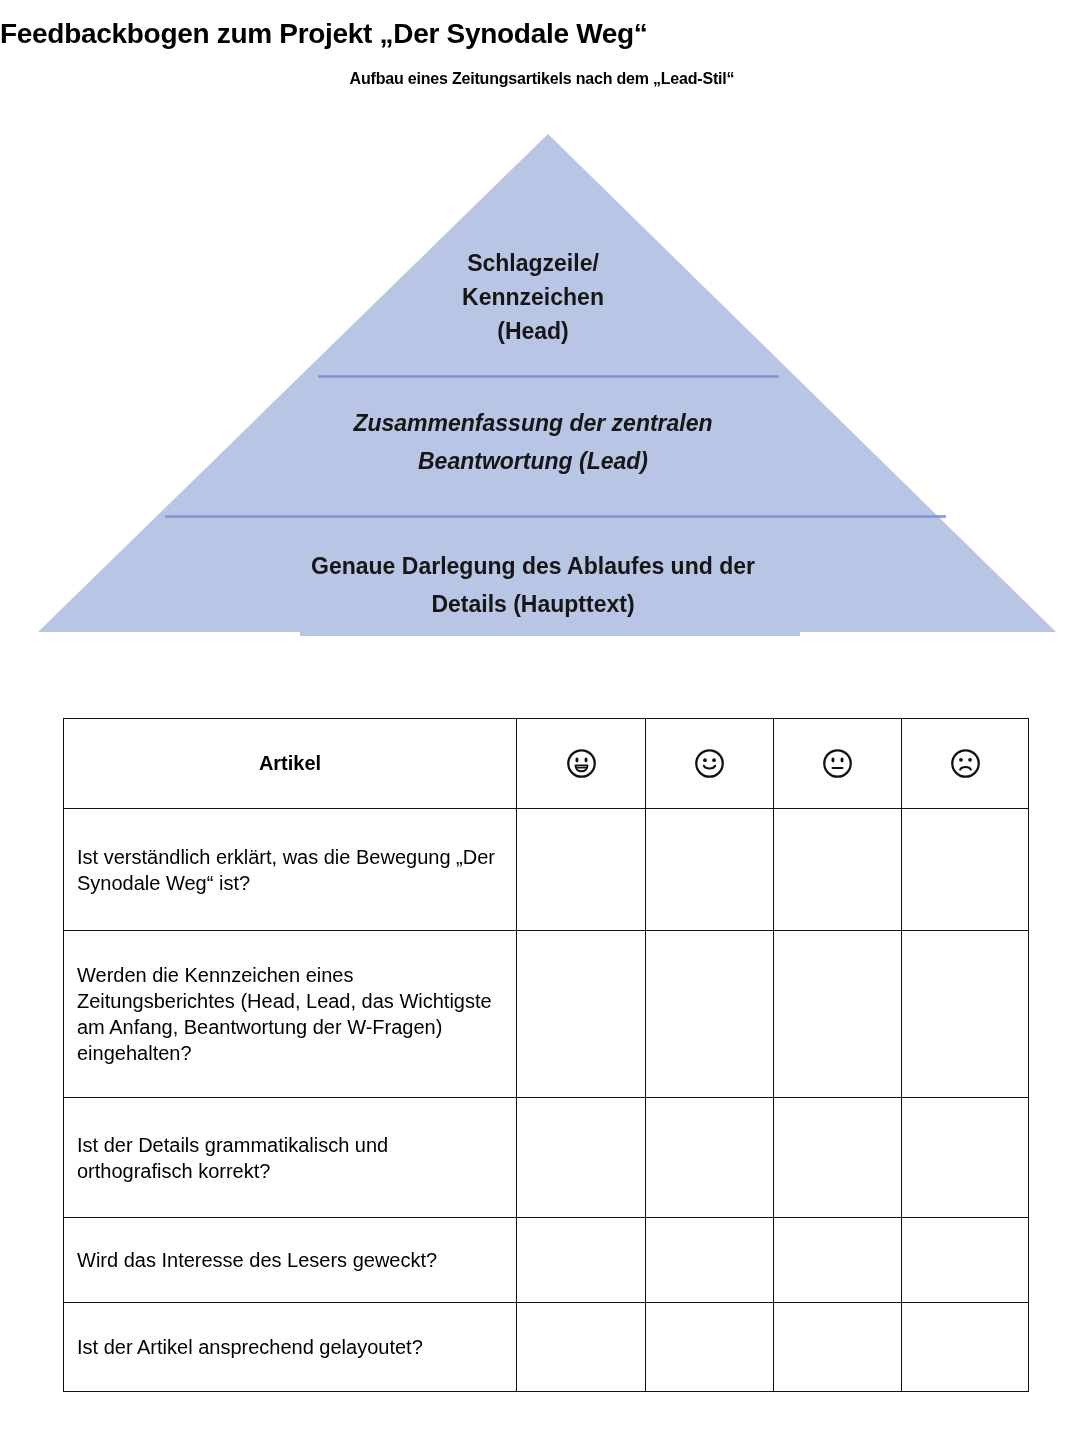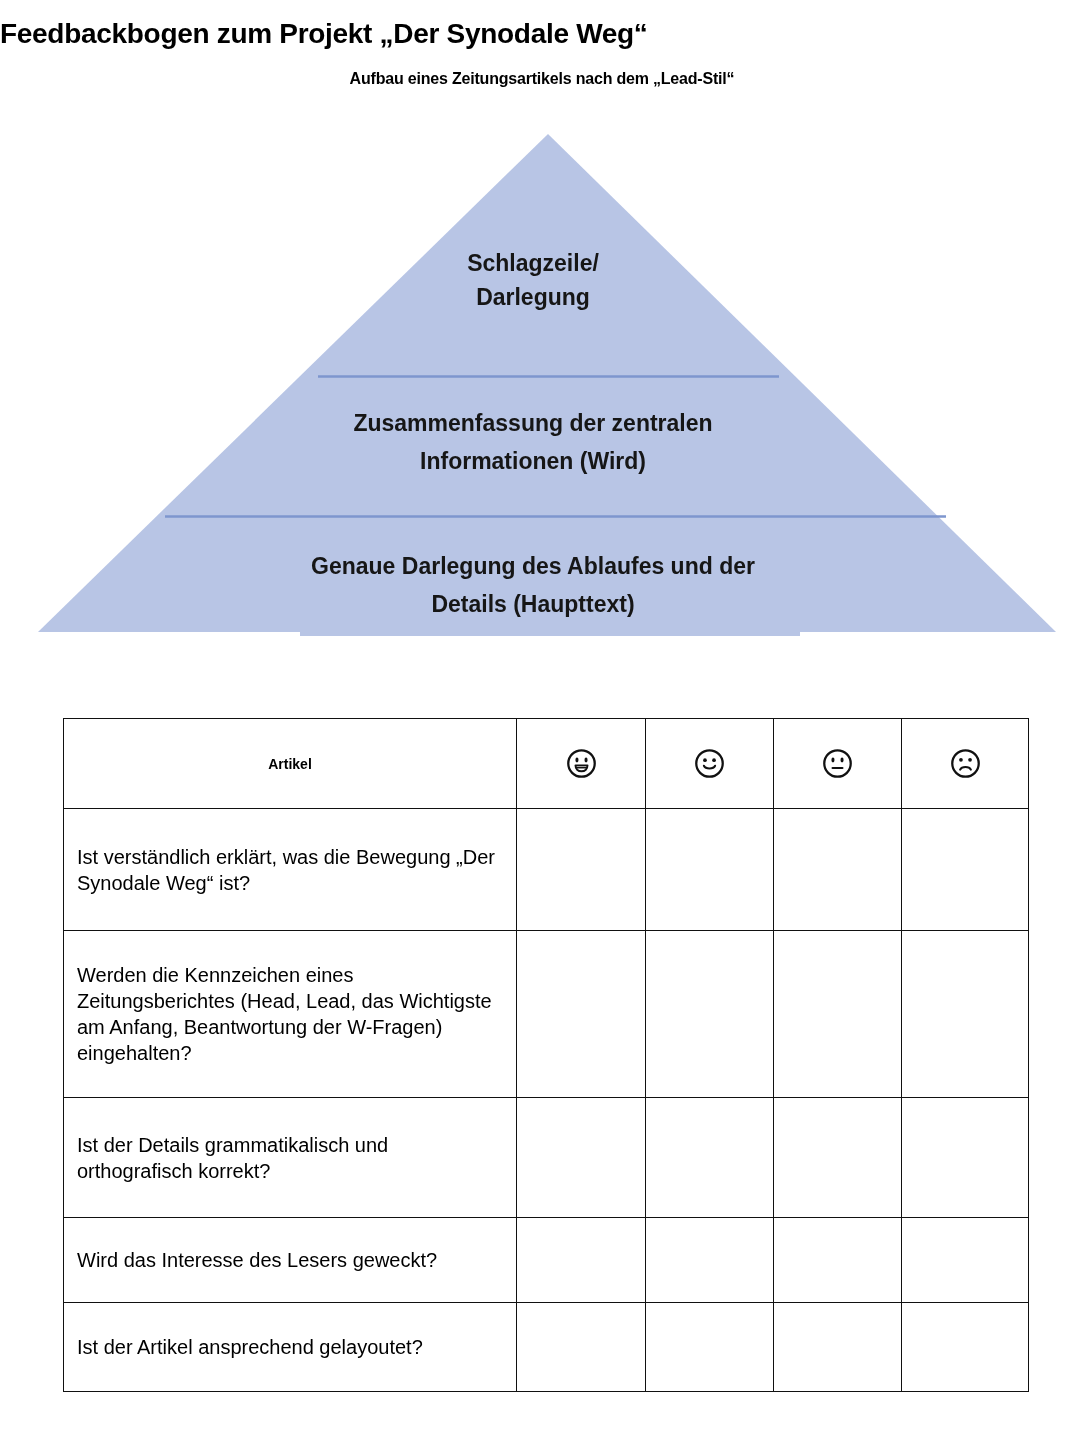--- a/index.html
+++ b/index.html
@@ -44,41 +44,41 @@
   .pyr-label {
     position: absolute;
     width: 560px;
     left: 253px;
     text-align: center;
     font-weight: 700;
     font-size: 23px;
     color: #161616;
   }
   .pyr-label.head { top: 246px; line-height: 34px; }
-  .pyr-label.lead { top: 404px; line-height: 38px; }
+  .pyr-label.lead { top: 404px; line-height: 38px; font-style: italic; }
   .pyr-label.body { top: 547px; line-height: 38px; }
   .pyr-label span { display: block; }
 
   table.feedback {
     position: absolute;
     left: 63px;
     top: 718px;
     width: 965px;
     border-collapse: collapse;
     table-layout: fixed;
   }
   table.feedback td {
     border: 1.5px solid #111111;
     vertical-align: middle;
     padding: 0;
   }
   td.q-head {
     text-align: center;
     font-weight: 700;
-    font-size: 14px;
+    font-size: 20px;
   }
   td.q-cell {
     font-size: 20px;
     line-height: 26px;
     margin-top: 16px;
   }
   td.q-cell .q-text {
     padding: 0 20px 0 13px;
   }
   td.rating-head { text-align: center; }
@@ -95,25 +95,26 @@
 
   <svg class="pyramid-svg" width="1084" height="660" viewBox="0 0 1084 660">
     <polygon points="548,134 38,632 1056,632" fill="#b8c5e5"></polygon>
     <line x1="318" y1="376.5" x2="779" y2="376.5" stroke-width="2.5" stroke="#7e96ce"></line>
     <line x1="165" y1="516.5" x2="946" y2="516.5" stroke-width="2.5" stroke="#7e96ce"></line>
     <rect x="300" y="628" width="500" height="8" fill="#b8c5e5"></rect>
   </svg>
 
   <div class="pyr-label head">
     <span>Schlagzeile/</span>
-    <span>Darlegung</span>
+    <span>Kennzeichen</span>
+    <span>(Head)</span>
   </div>
   <div class="pyr-label lead">
     <span>Zusammenfassung der zentralen</span>
-    <span>Informationen (Wird)</span>
+    <span>Beantwortung (Lead)</span>
   </div>
   <div class="pyr-label body">
     <span>Genaue Darlegung des Ablaufes und der</span>
     <span>Details (Haupttext)</span>
   </div>
 
   <table class="feedback">
     <colgroup>
       <col style="width:453px">
       <col style="width:129px">

